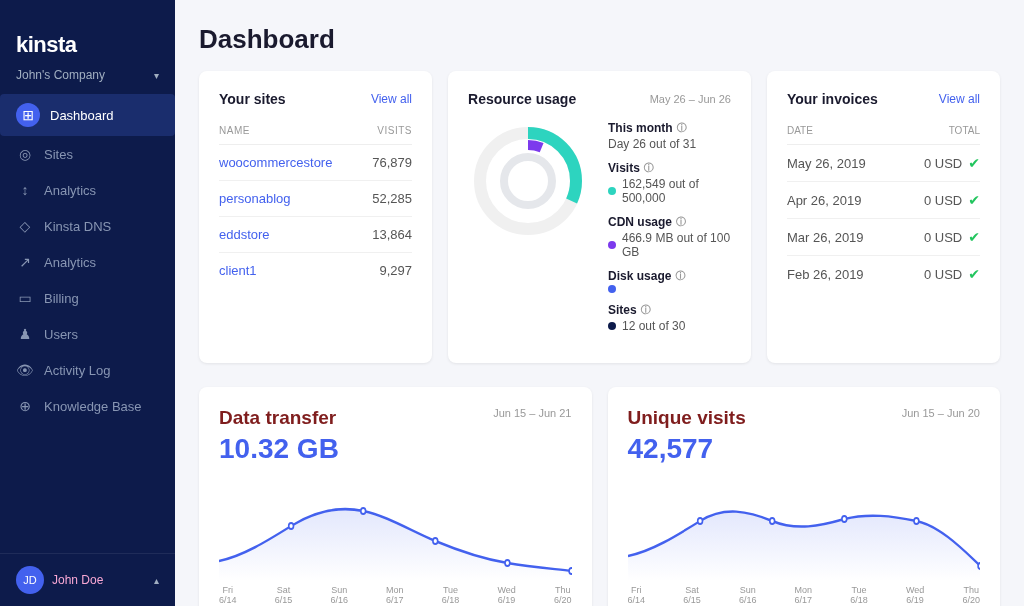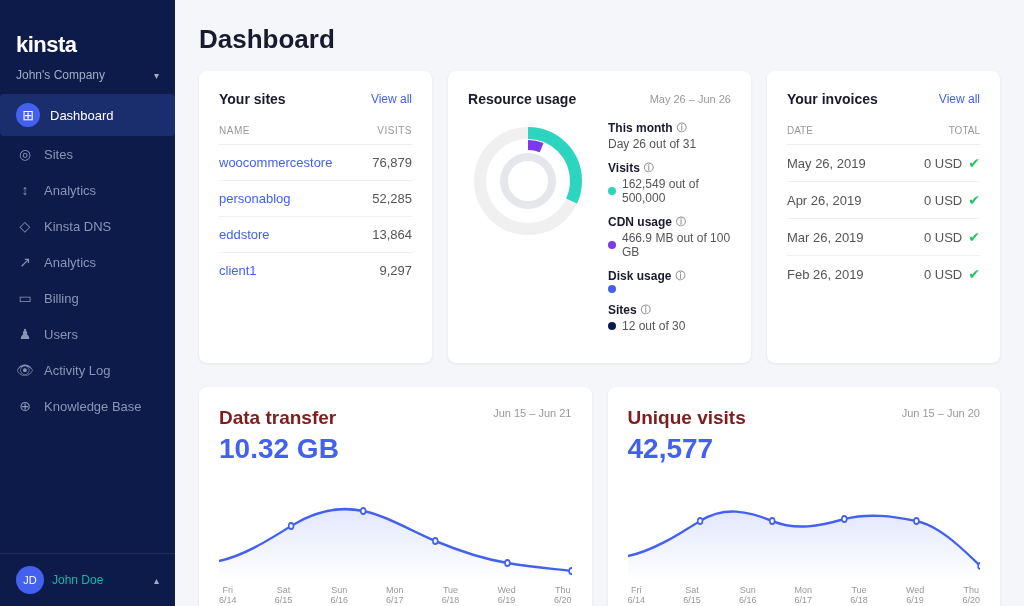--- a/index.html
+++ b/index.html
@@ -13,21 +13,21 @@
     .company-name { font-size: 12px; color: #a0aec0; }
     .chevron-down { color: #a0aec0; font-size: 10px; }
     .sidebar-nav { flex: 1; overflow-y: auto; }
     .nav-item { display: flex; align-items: center; gap: 10px; padding: 9px 16px; cursor: pointer; font-size: 13px; color: #8896b3; transition: background 0.15s; }
     .nav-item.active { background: #1a2d6d; color: #fff; border-radius: 4px; }
     .nav-item .nav-icon { width: 18px; height: 18px; display: flex; align-items: center; justify-content: center; font-size: 14px; flex-shrink: 0; }
     .nav-item.active .nav-icon { background: #4361ee; border-radius: 50%; width: 24px; height: 24px; }
     .nav-label { font-size: 13px; }
     .sidebar-footer { padding: 12px 16px; border-top: 1px solid rgba(255,255,255,0.08); display: flex; align-items: center; justify-content: space-between; }
     .user-avatar { width: 28px; height: 28px; border-radius: 50%; background: #4361ee; display: flex; align-items: center; justify-content: center; font-size: 11px; color: #fff; }
-    .user-name { font-size: 12px; color: #14b8a6; flex: 1; margin-left: 8px; }
+    .user-name { font-size: 12px; color: #f9a8d4; flex: 1; margin-left: 8px; }
     .chevron-up { color: #a0aec0; font-size: 10px; }
 
     
     .main { flex: 1; overflow-y: auto; background: #f5f6fa; }
     .main-header { padding: 24px 24px 16px; }
     .page-title { font-size: 26px; font-weight: 700; color: #1a1a2e; }
 
     .dashboard-grid { padding: 0 24px 24px; display: grid; grid-template-columns: 1fr 1.3fr 1fr; gap: 16px; }
 
     

